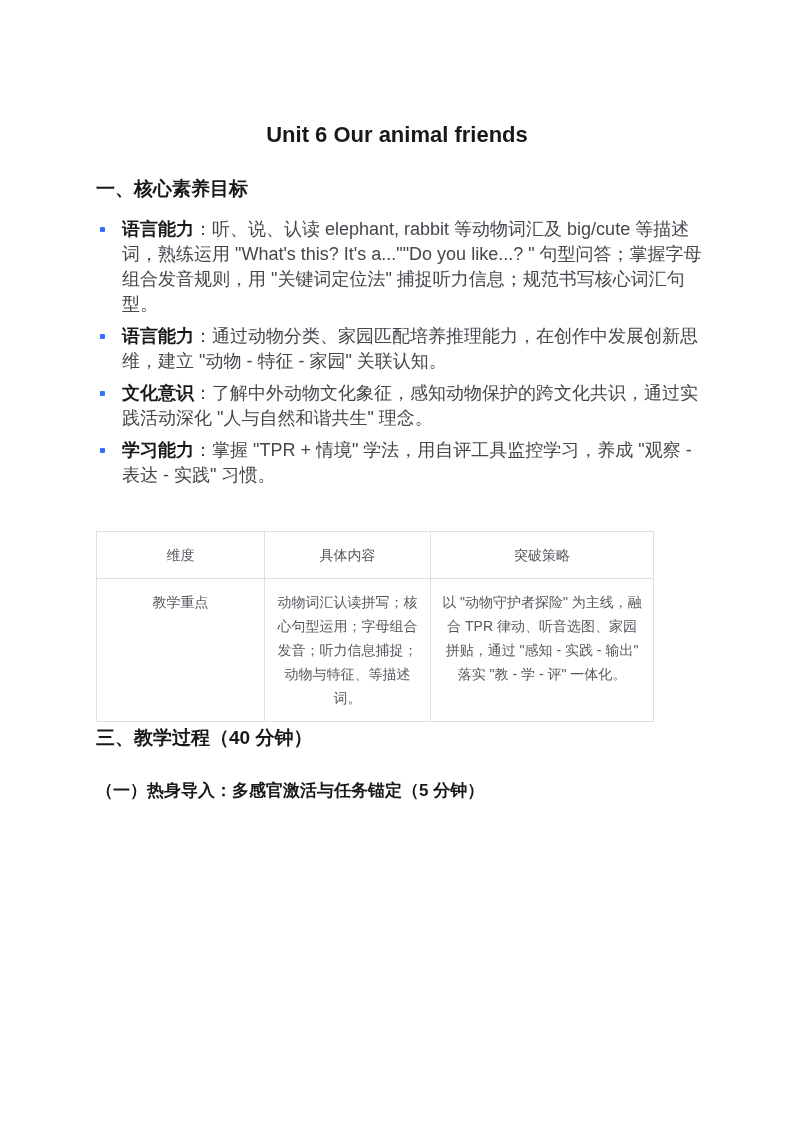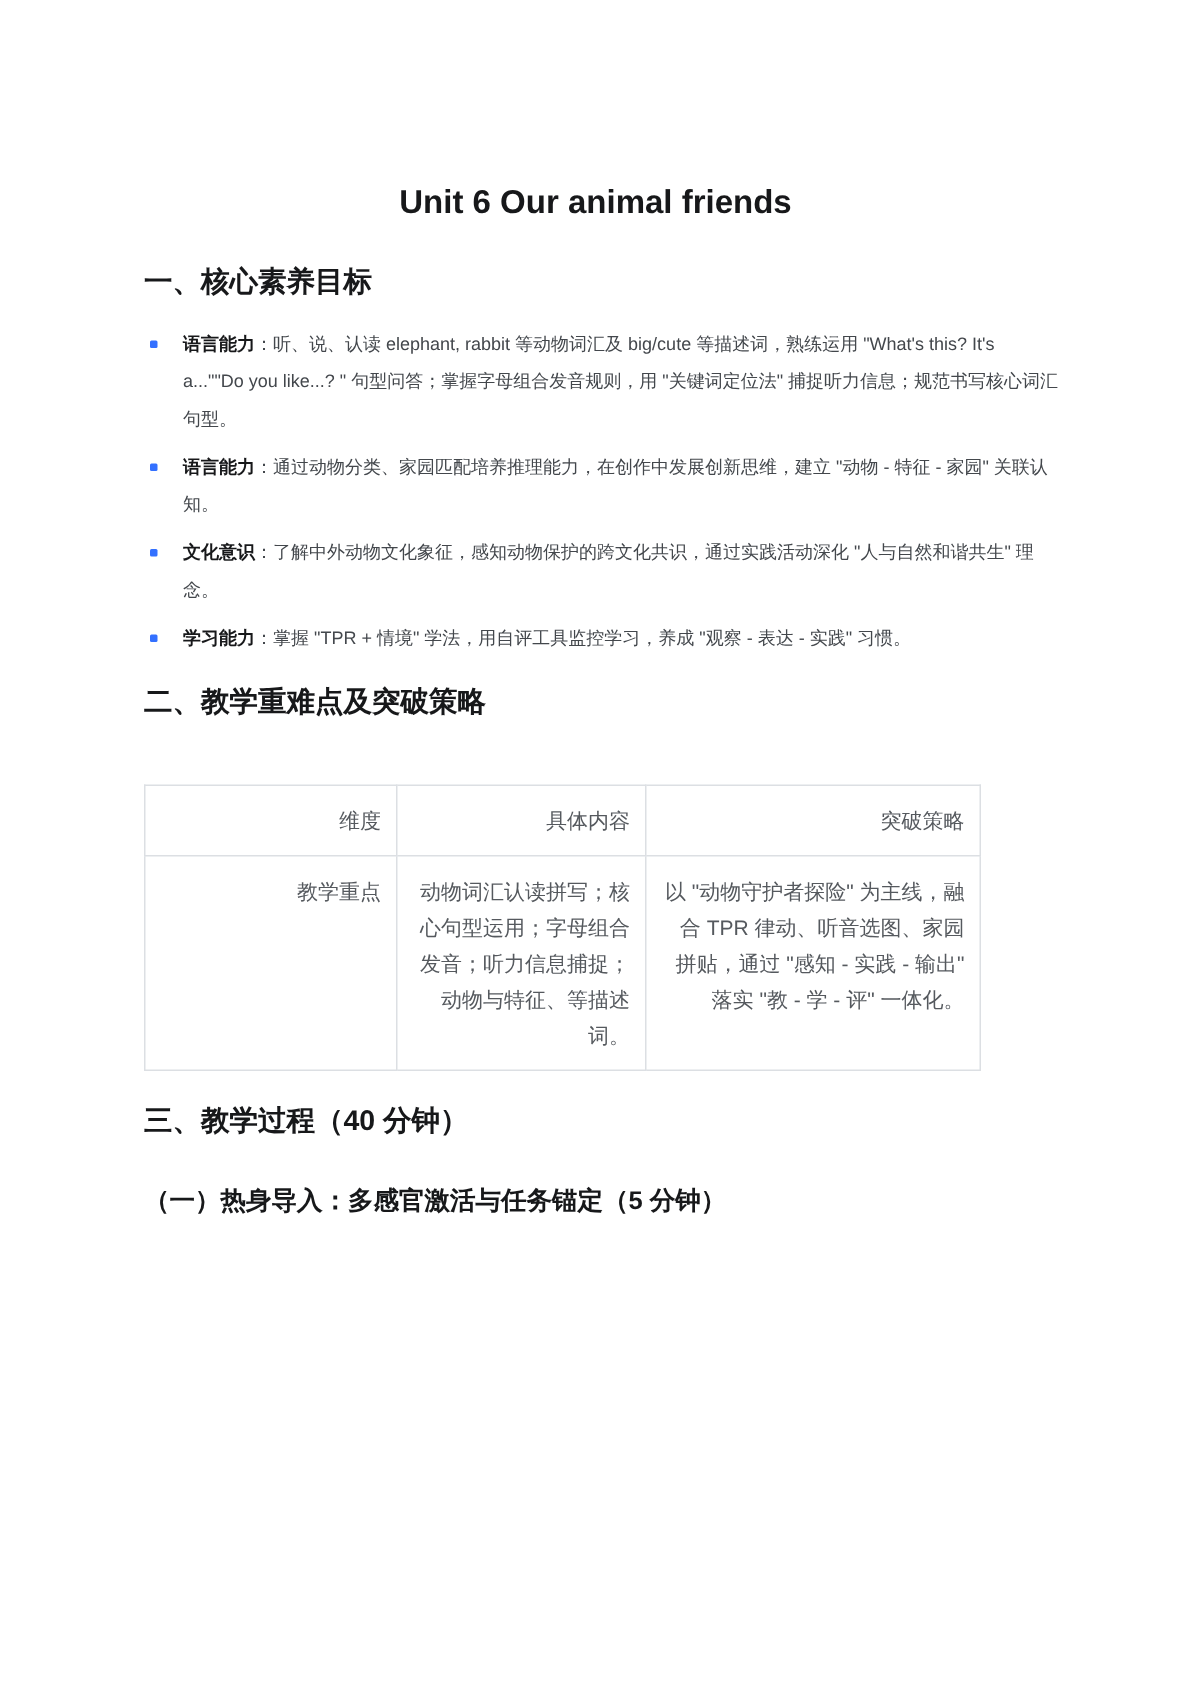--- a/index.html
+++ b/index.html
@@ -31,21 +31,21 @@
   }
   #s1h { margin-top: 29px; font-family: Liberation Serif, serif; }
   ul.goals {
     list-style: none;
     margin: 17px 0 0 0;
     padding: 0;
   }
   ul.goals li {
     position: relative;
     padding-left: 26px;
-    font-size: 12px;
+    font-size: 18px;
     line-height: 25px;
     color: #43474c;
     margin-bottom: 7px;
   }
   .dot {
     position: absolute;
     left: 4px;
     top: 10px;
     width: 5px;
     height: 5px;
@@ -59,31 +59,31 @@
     border-collapse: collapse;
     table-layout: fixed;
     width: 557px;
     margin-top: 43px;
     font-size: 14px;
     color: #55595e;
   }
   table.kp th, table.kp td {
     border: 1px solid #dcdfe3;
     padding: 11px 10px;
-    text-align: right;
+    text-align: center;
     vertical-align: top;
     font-weight: 400;
     line-height: 24px;
     box-sizing: border-box;
     word-break: break-word;
   }
   .c1 { width: 168px; }
   .c2 { width: 166px; }
   .c3 { width: 223px; }
-  #s3h { margin-top: 22px; }
+  #s3h { margin-top: 4px; }
   .sub {
     margin: 30px 0 0 0;
     font-size: 17px;
     line-height: 24px;
     font-weight: 700;
     color: #17181a;
   }
 </style>
 </head>
 <body>
@@ -108,21 +108,20 @@
       <li>
         <span class="dot"></span>
         <span class="li-label">文化意识</span><span>：了解中外动物文化象征，感知动物保护的跨文化共识，通过实践活动深化 "人与自然和谐共生" 理念。</span>
       </li>
       <li>
         <span class="dot"></span>
         <span class="li-label">学习能力</span><span>：掌握 "TPR + 情境" 学法，用自评工具监控学习，养成 "观察 - 表达 - 实践" 习惯。</span>
       </li>
     </ul>
 
-    <h2 class="h1" id="s2h">二、教学重难点及突破策略</h2>
 
     <table class="kp">
       <thead>
         <tr>
           <th class="c1">维度</th>
           <th class="c2">具体内容</th>
           <th class="c3">突破策略</th>
         </tr>
       </thead>
       <tbody>

